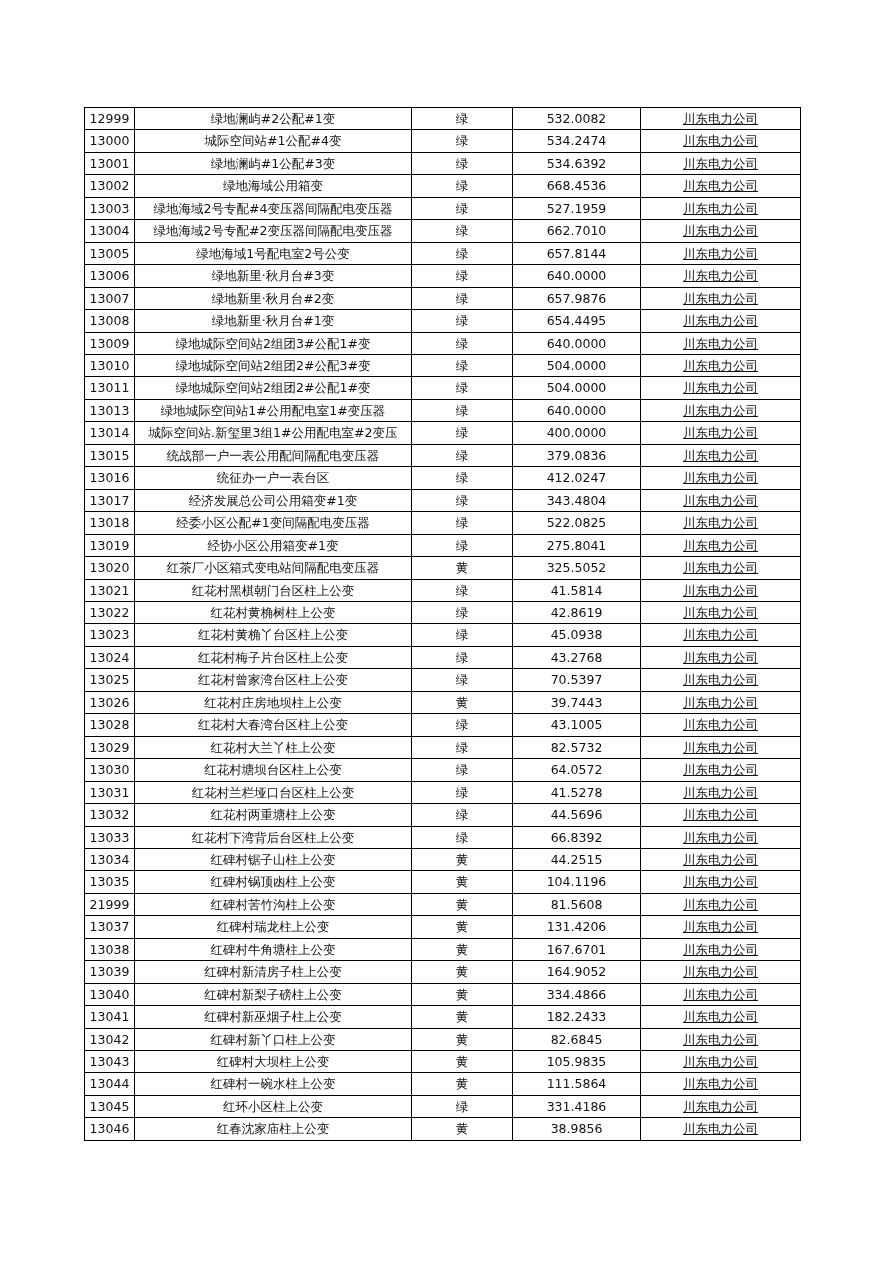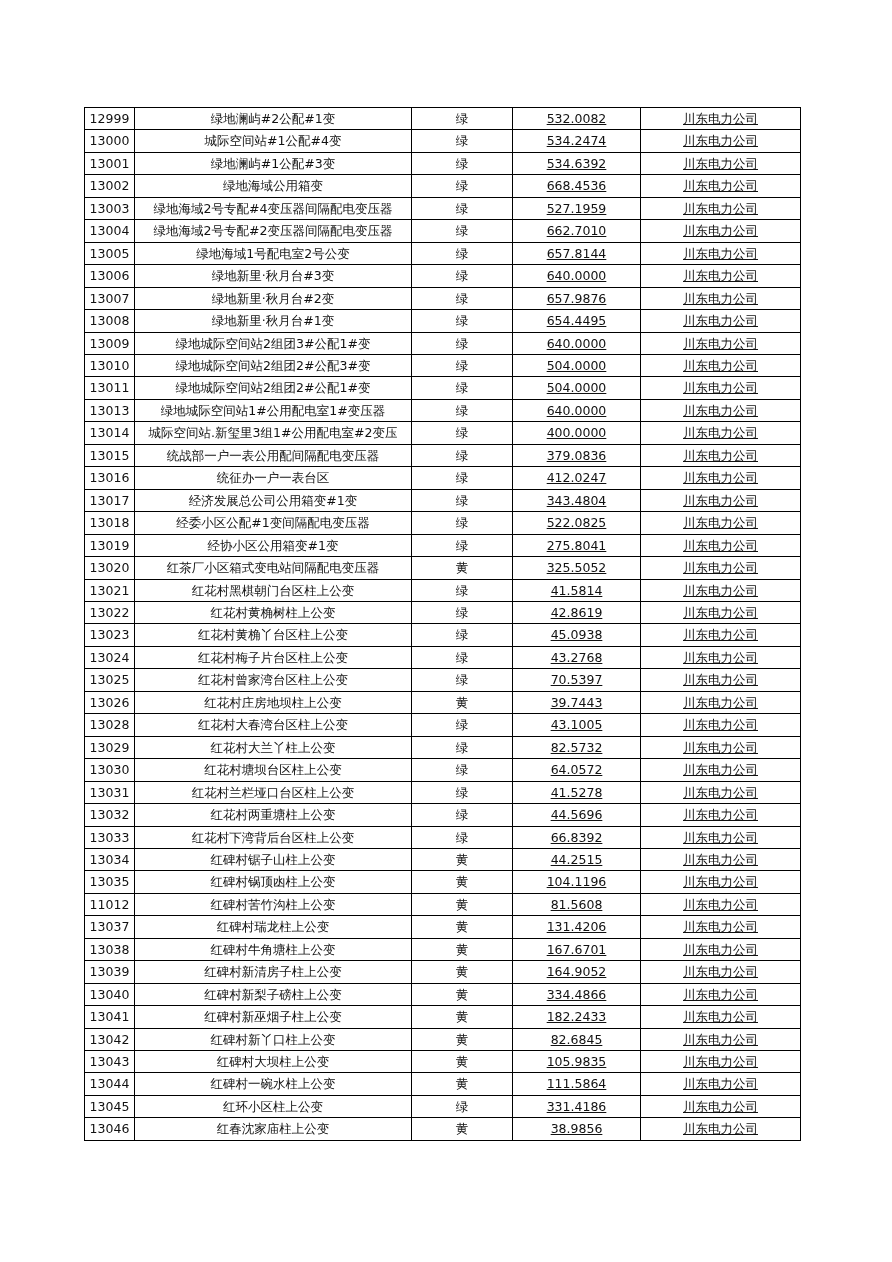--- a/index.html
+++ b/index.html
@@ -33,21 +33,21 @@
     text-align: center;
     vertical-align: middle;
     padding: 0 1px;
     white-space: nowrap;
     overflow: hidden;
     color: #111111;
   }
   .data-table td.col-id      { width: 50px;  }
   .data-table td.col-name    { width: 277px; }
   .data-table td.col-status  { width: 101px; }
-  .data-table td.col-value   { width: 128px; text-decoration: underline; }
+  .data-table td.col-value   { width: 128px; }
   .data-table td.col-company { width: 160px; text-decoration: underline; }
 </style>
 </head>
 <body>
 
 <div class="page">
   <table class="data-table">
     <tbody>
 
         <tr>
@@ -326,21 +326,21 @@
 
         <tr>
           <td class="col-id">13035</td>
           <td class="col-name">红碑村锅顶凼柱上公变</td>
           <td class="col-status">黄</td>
           <td class="col-value">104.1196</td>
           <td class="col-company">川东电力公司</td>
         </tr>
 
         <tr>
-          <td class="col-id">11012</td>
+          <td class="col-id">21999</td>
           <td class="col-name">红碑村苦竹沟柱上公变</td>
           <td class="col-status">黄</td>
           <td class="col-value">81.5608</td>
           <td class="col-company">川东电力公司</td>
         </tr>
 
         <tr>
           <td class="col-id">13037</td>
           <td class="col-name">红碑村瑞龙柱上公变</td>
           <td class="col-status">黄</td>

